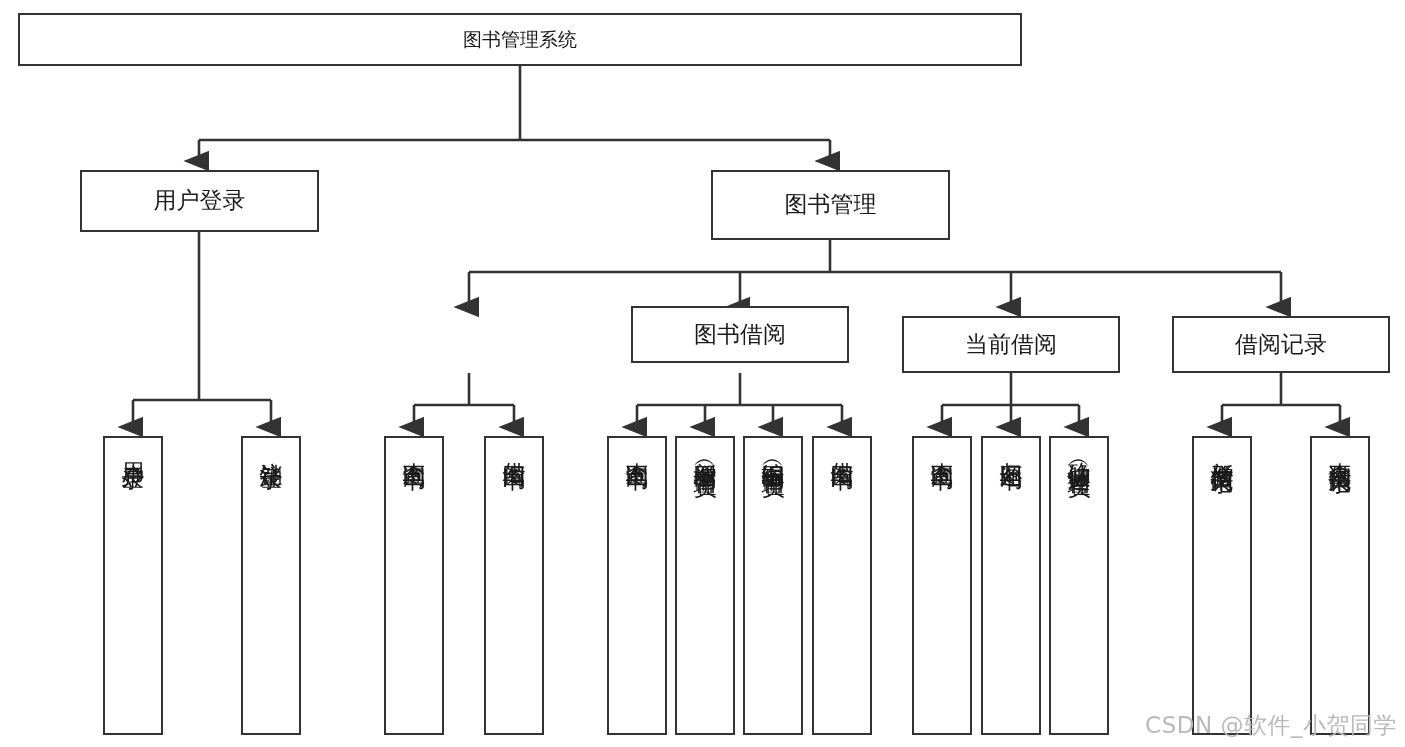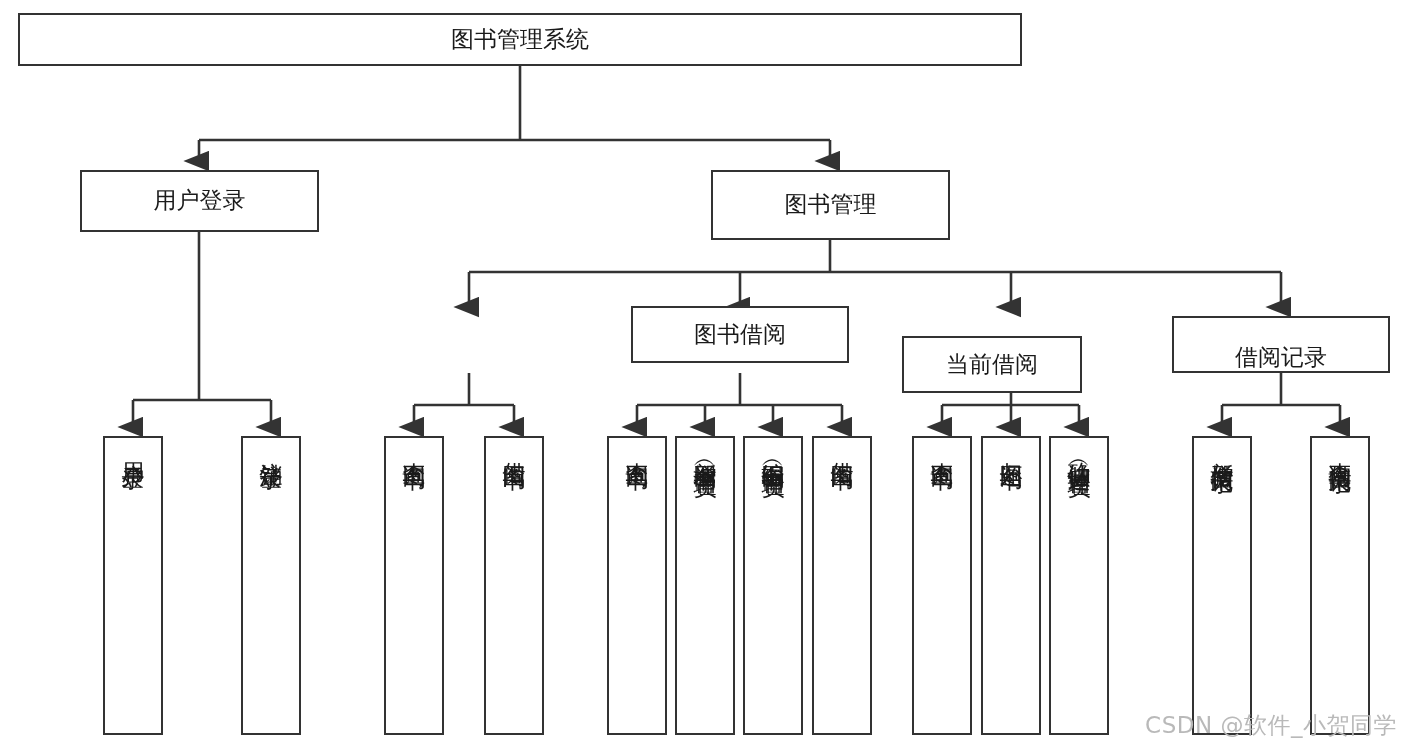--- a/index.html
+++ b/index.html
@@ -40,21 +40,21 @@
   .node .label {
     color: #1a1a1a;
     text-align: center;
     line-height: 1.18;
     white-space: pre;
   }
   .node.horizontal .label {
     font-size: 23px;
   }
   .node.root .label {
-    font-size: 23px;
+    font-size: 19px;
   }
   .node.vertical {
     align-items: flex-start;
     justify-content: center;
     padding-top: 6px;
   }
   .node.vertical .label {
     writing-mode: vertical-rl;
     text-orientation: upright;
     font-size: 23px;
@@ -136,24 +136,24 @@
   <div class="node horizontal" style="left:80px; top:170px; width:239px; height:62px;">
     <span class="label">用户登录</span>
   </div>
   <div class="node horizontal" style="left:711px; top:170px; width:239px; height:70px;">
     <span class="label">图书管理</span>
   </div>
 
   <div class="node horizontal" style="left:631px; top:306px; width:218px; height:57px;">
     <span class="label">图书借阅</span>
   </div>
-  <div class="node horizontal" style="left:902px; top:316px; width:180px; height:57px;margin-top:20px;">
+  <div class="node horizontal" style="left:902px; top:316px; width:218px; height:57px;">
     <span class="label">当前借阅</span>
   </div>
-  <div class="node horizontal" style="left:1172px; top:316px; width:218px; height:57px;align-items:flex-end;">
+  <div class="node horizontal" style="left:1172px; top:316px; width:218px; height:57px;">
     <span class="label">借阅记录</span>
   </div>
 
   <div class="node vertical" style="left:103px; top:436px; width:60px; height:299px;">
     <span class="label">用户登录</span>
   </div>
   <div class="node vertical" style="left:241px; top:436px; width:60px; height:299px;">
     <span class="label">注销登录</span>
   </div>
 

